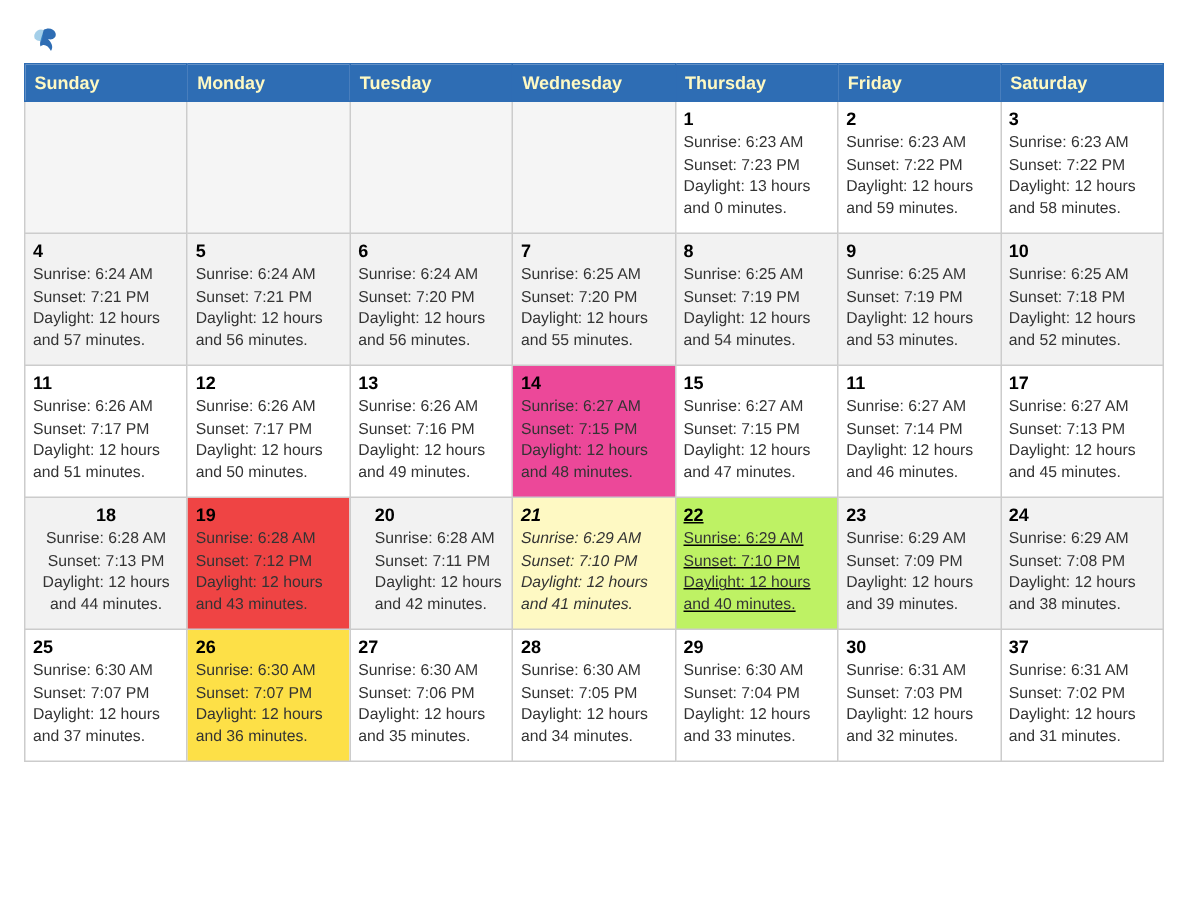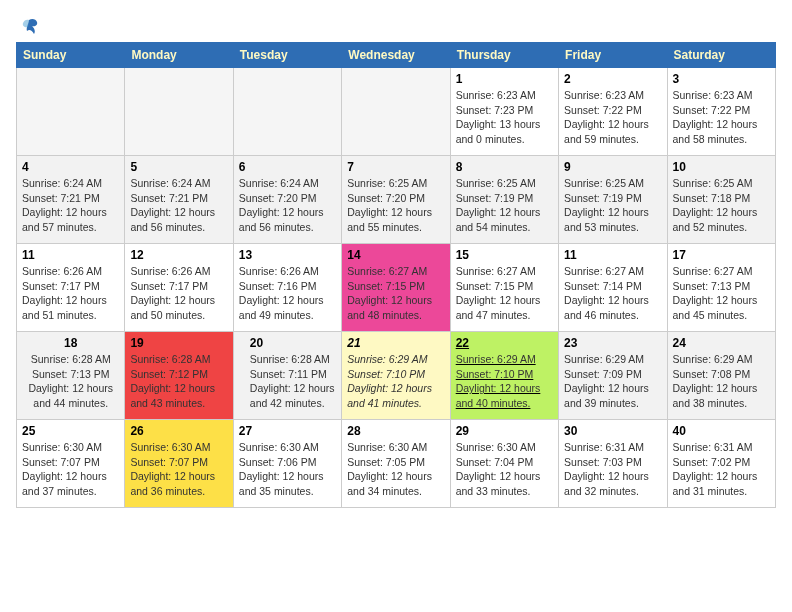--- a/index.html
+++ b/index.html
@@ -236,18 +236,18 @@
         </td>
         <td style="background: rgb(255, 255, 255);">
           <span class="day-num">29</span>
           <div class="day-info">Sunrise: 6:30 AM<br>Sunset: 7:04 PM<br>Daylight: 12 hours<br>and 33 minutes.</div>
         </td>
         <td style="background: rgb(255, 255, 255);">
           <span class="day-num">30</span>
           <div class="day-info">Sunrise: 6:31 AM<br>Sunset: 7:03 PM<br>Daylight: 12 hours<br>and 32 minutes.</div>
         </td>
         <td style="background: rgb(255, 255, 255);">
-          <span class="day-num">40</span>
+          <span class="day-num">37</span>
           <div class="day-info">Sunrise: 6:31 AM<br>Sunset: 7:02 PM<br>Daylight: 12 hours<br>and 31 minutes.</div>
         </td>
       </tr>
     </tbody>
 </table>
 
 </body></html>

